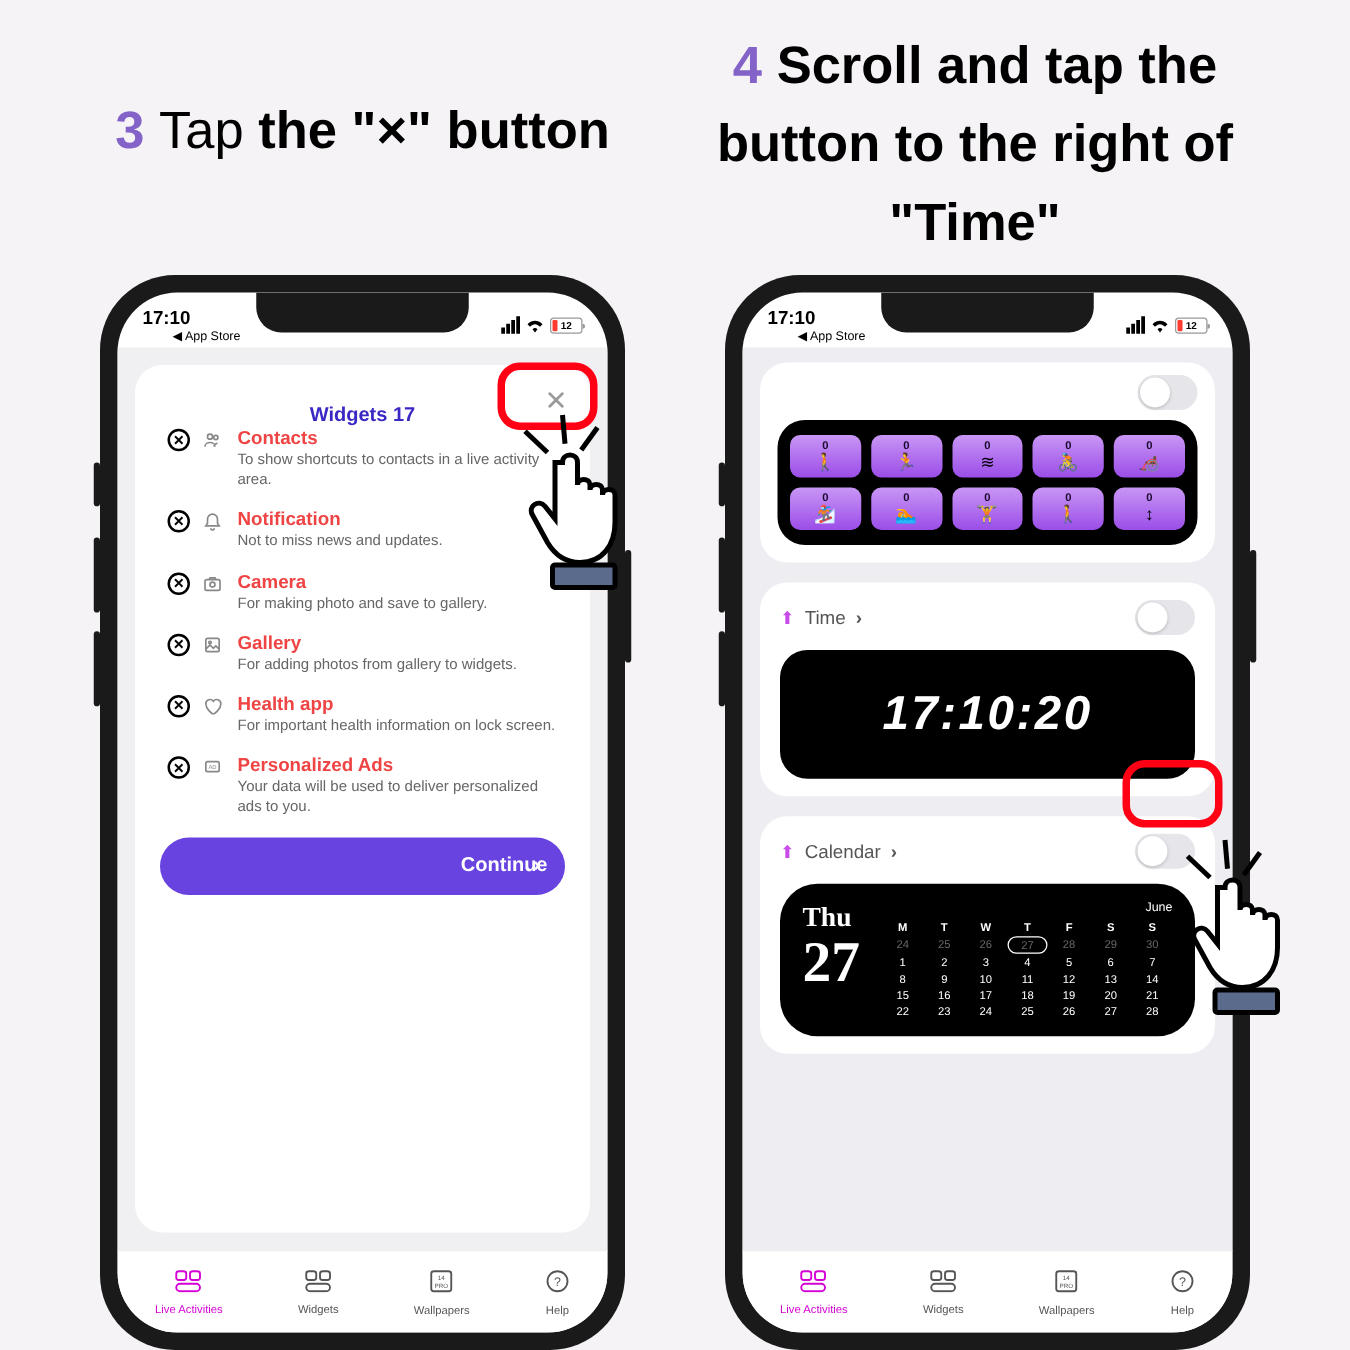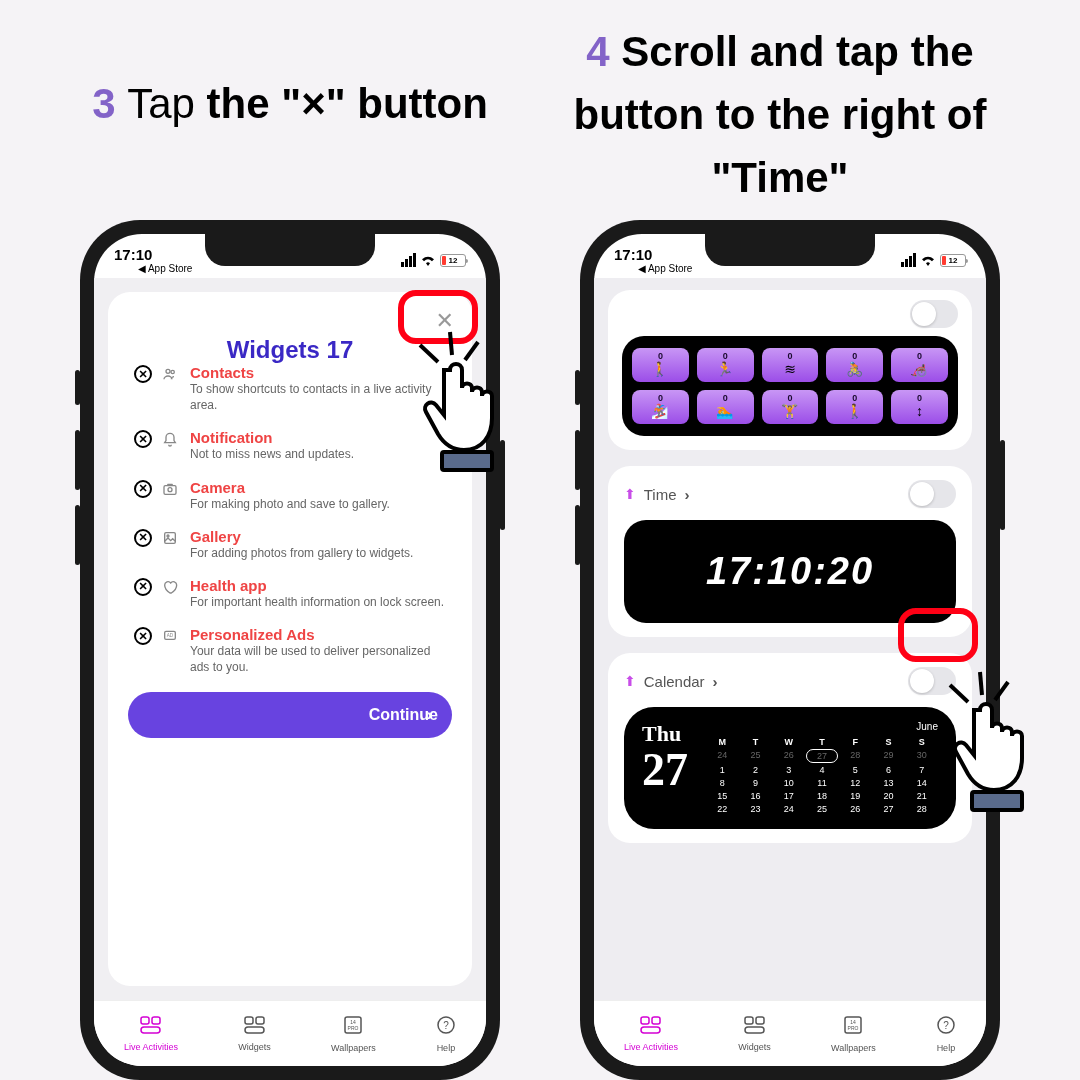--- a/index.html
+++ b/index.html
@@ -23,21 +23,21 @@
 .sbr-icons { display: flex; align-items: center; gap: 4px; }
 .sig { display: flex; gap: 1px; align-items: flex-end; }
 .sig span { width: 3px; background: #000; }
 .sig span:nth-child(1){height:5px}.sig span:nth-child(2){height:8px}.sig span:nth-child(3){height:11px}.sig span:nth-child(4){height:14px}
 .batt { width: 26px; height: 13px; border: 1px solid #999; border-radius: 3px; padding: 1px; position: relative; font-size: 8px; display: flex; align-items: center; justify-content: center; }
 .batt::after { content: ''; position: absolute; right: -3px; top: 4px; width: 2px; height: 4px; background: #999; border-radius: 0 2px 2px 0; }
 .batt-fill { position: absolute; left: 1px; top: 1px; bottom: 1px; width: 18%; background: #ff3b30; border-radius: 1px; }
 .content { padding: 14px; background: #f0eff2; height: calc(100% - 110px); overflow: hidden; }
 .card { background: #fff; border-radius: 22px; padding: 24px 20px; position: relative; }
 .card-full { height: 100%; }
-.app-title { color: #3a28c5; font-weight: 800; font-size: 24px; text-align: center; margin-top: 20px; }
+.app-title { color: #3a28c5; font-weight: 800; font-size: 16px; text-align: center; margin-top: 8px; }
 .app-sub { color: #444; font-size: 15px; text-align: center; margin-bottom: 20px; }
 .perm { display: flex; gap: 10px; margin-bottom: 16px; padding-left: 6px; }
 .perm-x { width: 18px; height: 18px; border: 2px solid #000; border-radius: 50%; display: flex; align-items: center; justify-content: center; font-size: 11px; font-weight: 700; flex-shrink: 0; margin-top: 1px; }
 .perm-icon { width: 18px; flex-shrink: 0; color: #888; font-size: 14px; margin-top: 1px; }
 .perm-txt { flex: 1; }
 .perm-name { font-weight: 800; font-size: 15px; color: #ef4444; }
 .perm-desc { font-size: 12px; color: #666; line-height: 1.35; }
 .continue { background: #6843e0; color: #fff; font-weight: 800; border-radius: 30px; padding: 14px; text-align: right; position: relative; margin-top: 10px; }
 .continue .chev { position: absolute; right: 20px; }
 .tabbar { position: absolute; bottom: 0; left: 0; right: 0; height: 66px; background: #fff; display: flex; justify-content: space-around; align-items: center; border-top: 1px solid #eee; }

